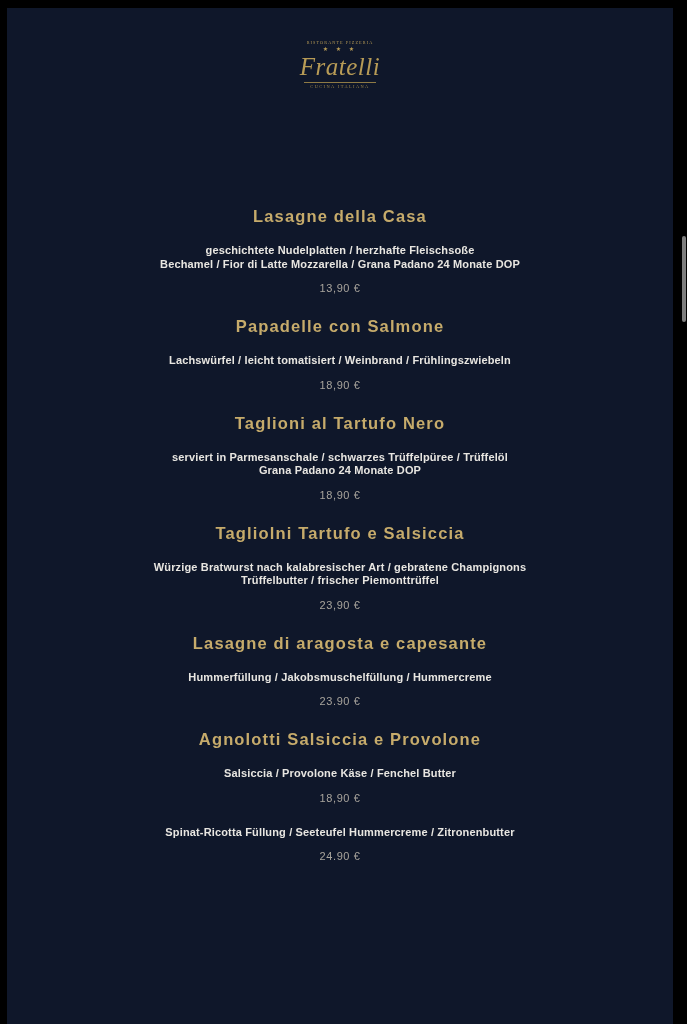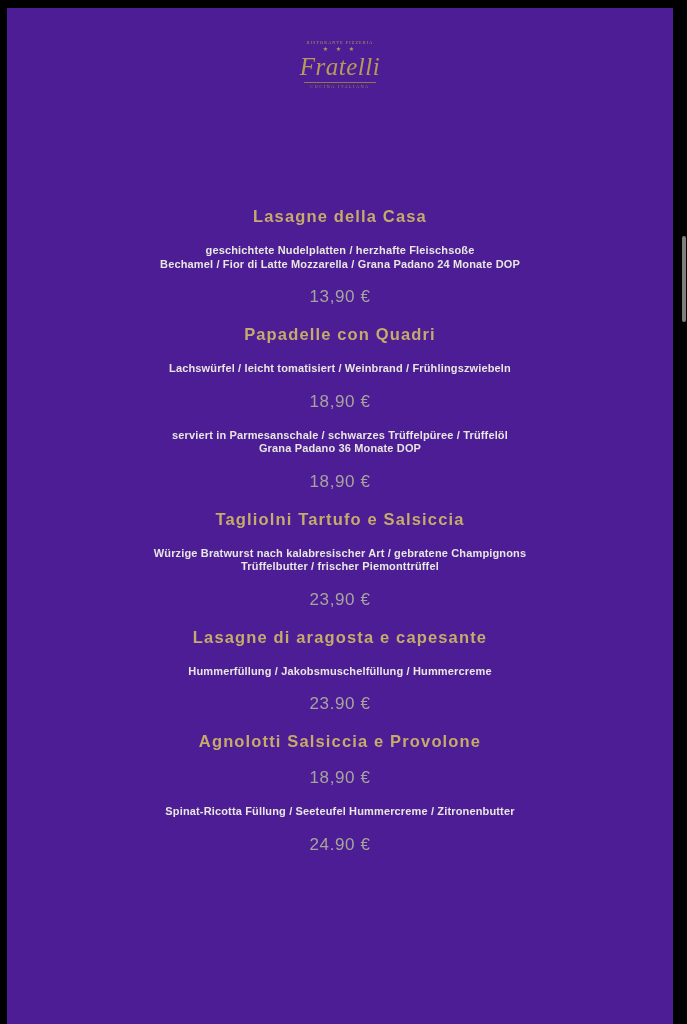--- a/index.html
+++ b/index.html
@@ -18,21 +18,21 @@
     width: 687px;
     height: 1024px;
     background: #000;
   }
   .page-canvas {
     position: absolute;
     left: 7px;
     top: 8px;
     width: 666px;
     height: 1016px;
-    background: #4c1d95;
+    background: #0f172a;
     overflow: hidden;
   }
   .logo-wrap {
     margin-top: 32px;
     display: flex;
     justify-content: center;
     align-items: center;
   }
   .logo {
     width: 96px;
@@ -99,24 +99,24 @@
   .item-desc {
     color: #e8e6e1;
     font-size: 11px;
     font-weight: bold;
     letter-spacing: 0.15px;
     line-height: 13.5px;
     margin-top: 17px;
   }
   .item-price {
     color: #a8a49c;
-    font-size: 17px;
+    font-size: 11px;
     letter-spacing: 0.6px;
     line-height: 17px;
-    margin-top: 17px;
+    margin-top: 9px;
   }
 
   .scrollbar-track {
     position: absolute;
     right: 0px;
     top: 8px;
     width: 6px;
     height: 1016px;
     background: transparent;
   }
@@ -171,42 +171,44 @@
     </div>
 
     <div class="menu" id="menu-list">
         <div class="menu-item">
           <div class="item-name">Lasagne della Casa</div>
           <div class="item-desc" style="white-space: pre-line;">geschichtete Nudelplatten / herzhafte Fleischsoße
 Bechamel / Fior di Latte Mozzarella / Grana Padano 24 Monate DOP</div>
           <div class="item-price">13,90 €</div>
         </div>
         <div class="menu-item">
-          <div class="item-name">Papadelle con Quadri</div>
+          <div class="item-name">Papadelle con Salmone</div>
           <div class="item-desc" style="white-space: pre-line;">Lachswürfel / leicht tomatisiert / Weinbrand / Frühlingszwiebeln</div>
           <div class="item-price">18,90 €</div>
         </div>
         <div class="menu-item">
+          <div class="item-name">Taglioni al Tartufo Nero</div>
           <div class="item-desc" style="white-space: pre-line;">serviert in Parmesanschale / schwarzes Trüffelpüree / Trüffelöl
-Grana Padano 36 Monate DOP</div>
+Grana Padano 24 Monate DOP</div>
           <div class="item-price">18,90 €</div>
         </div>
         <div class="menu-item">
           <div class="item-name">Tagliolni Tartufo e Salsiccia</div>
           <div class="item-desc" style="white-space: pre-line;">Würzige Bratwurst nach kalabresischer Art / gebratene Champignons
 Trüffelbutter / frischer Piemonttrüffel</div>
           <div class="item-price">23,90 €</div>
         </div>
         <div class="menu-item">
           <div class="item-name">Lasagne di aragosta e capesante</div>
           <div class="item-desc" style="white-space: pre-line;">Hummerfüllung / Jakobsmuschelfüllung / Hummercreme</div>
           <div class="item-price">23.90 €</div>
         </div>
         <div class="menu-item">
           <div class="item-name">Agnolotti Salsiccia e Provolone</div>
+          <div class="item-desc" style="white-space: pre-line;">Salsiccia / Provolone Käse / Fenchel Butter</div>
           <div class="item-price">18,90 €</div>
         </div>
         <div class="menu-item">
           <div class="item-desc" style="white-space: pre-line;">Spinat-Ricotta Füllung / Seeteufel Hummercreme / Zitronenbutter</div>
           <div class="item-price">24.90 €</div>
         </div>
       </div>
   </div>
 
   <div class="edge-left"></div>

